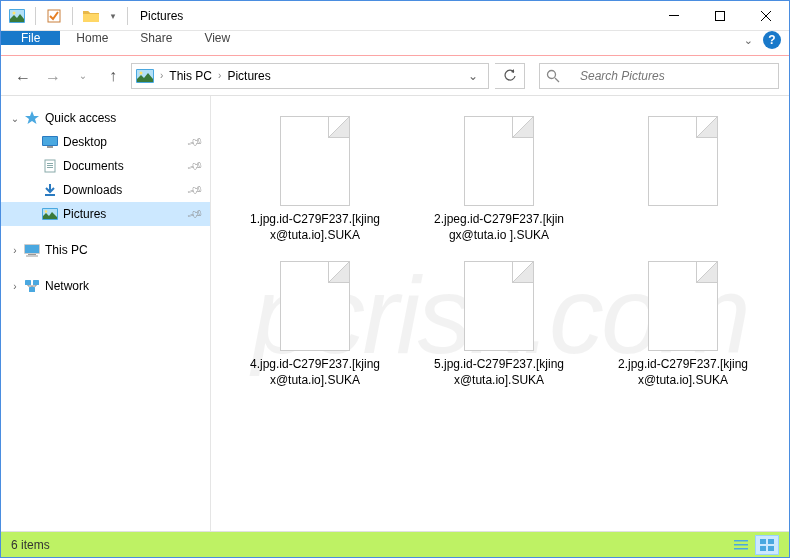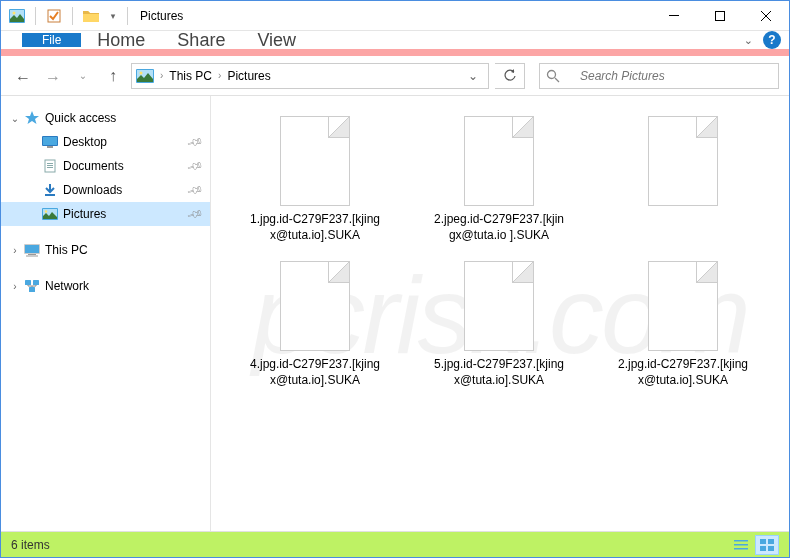--- a/index.html
+++ b/index.html
@@ -8,23 +8,23 @@
 
 .titlebar { height: 30px; background: #fff; display: flex; align-items: center; border-bottom: 1px solid #e5e5e5; }
 .titlebar-left { display: flex; align-items: center; gap: 6px; padding-left: 6px; }
 .qat-icon { width: 20px; height: 20px; display: flex; align-items: center; justify-content: center; }
 .qat-sep { width: 1px; height: 18px; background: #d0d0d0; margin: 0 2px; }
 .title-text { font-size: 12px; color: #000; margin-left: 4px; }
 .titlebar-right { margin-left: auto; display: flex; }
 .winbtn { width: 46px; height: 30px; display: flex; align-items: center; justify-content: center; cursor: pointer; }
 
 
-.ribbon { height: 25px; display: flex; align-items: center; border-bottom: 7px solid #fca5a5; padding-left: 21px; }
+.ribbon { height: 25px; display: flex; align-items: flex-start; border-bottom: 1px solid #fca5a5; }
 .file-tab { background: #1979ca; color: #fff; padding: 0 20px; font-size: 12px; display: flex; align-items: center; cursor: pointer; }
-.tab { padding: 0 16px; font-size: 18px; color: #444; display: flex; align-items: center; cursor: pointer; }
+.tab { padding: 0 16px; font-size: 12px; color: #444; display: flex; align-items: center; cursor: pointer; }
 .ribbon-right { margin-left: auto; display: flex; align-items: center; padding-right: 8px; gap: 10px; }
 .help-circle { width: 18px; height: 18px; border-radius: 50%; background: #1979ca; color: #fff; display: flex; align-items: center; justify-content: center; font-size: 12px; font-weight: bold; }
 
 
 .addrrow { height: 40px; display: flex; align-items: center; padding: 0 10px; gap: 6px; border-bottom: 1px solid #e1e1e1; }
 .navarrow { width: 24px; height: 24px; display: flex; align-items: center; justify-content: center; color: #999; cursor: pointer; font-size: 16px; }
 .navarrow.enabled { color: #555; }
 .addrbox { flex: 1; height: 26px; border: 1px solid #ccc; display: flex; align-items: center; padding: 0 4px; gap: 6px; font-size: 12px; }
 .crumb { cursor: pointer; color: #000; }
 .crumb-sep { color: #888; font-size: 10px; }

